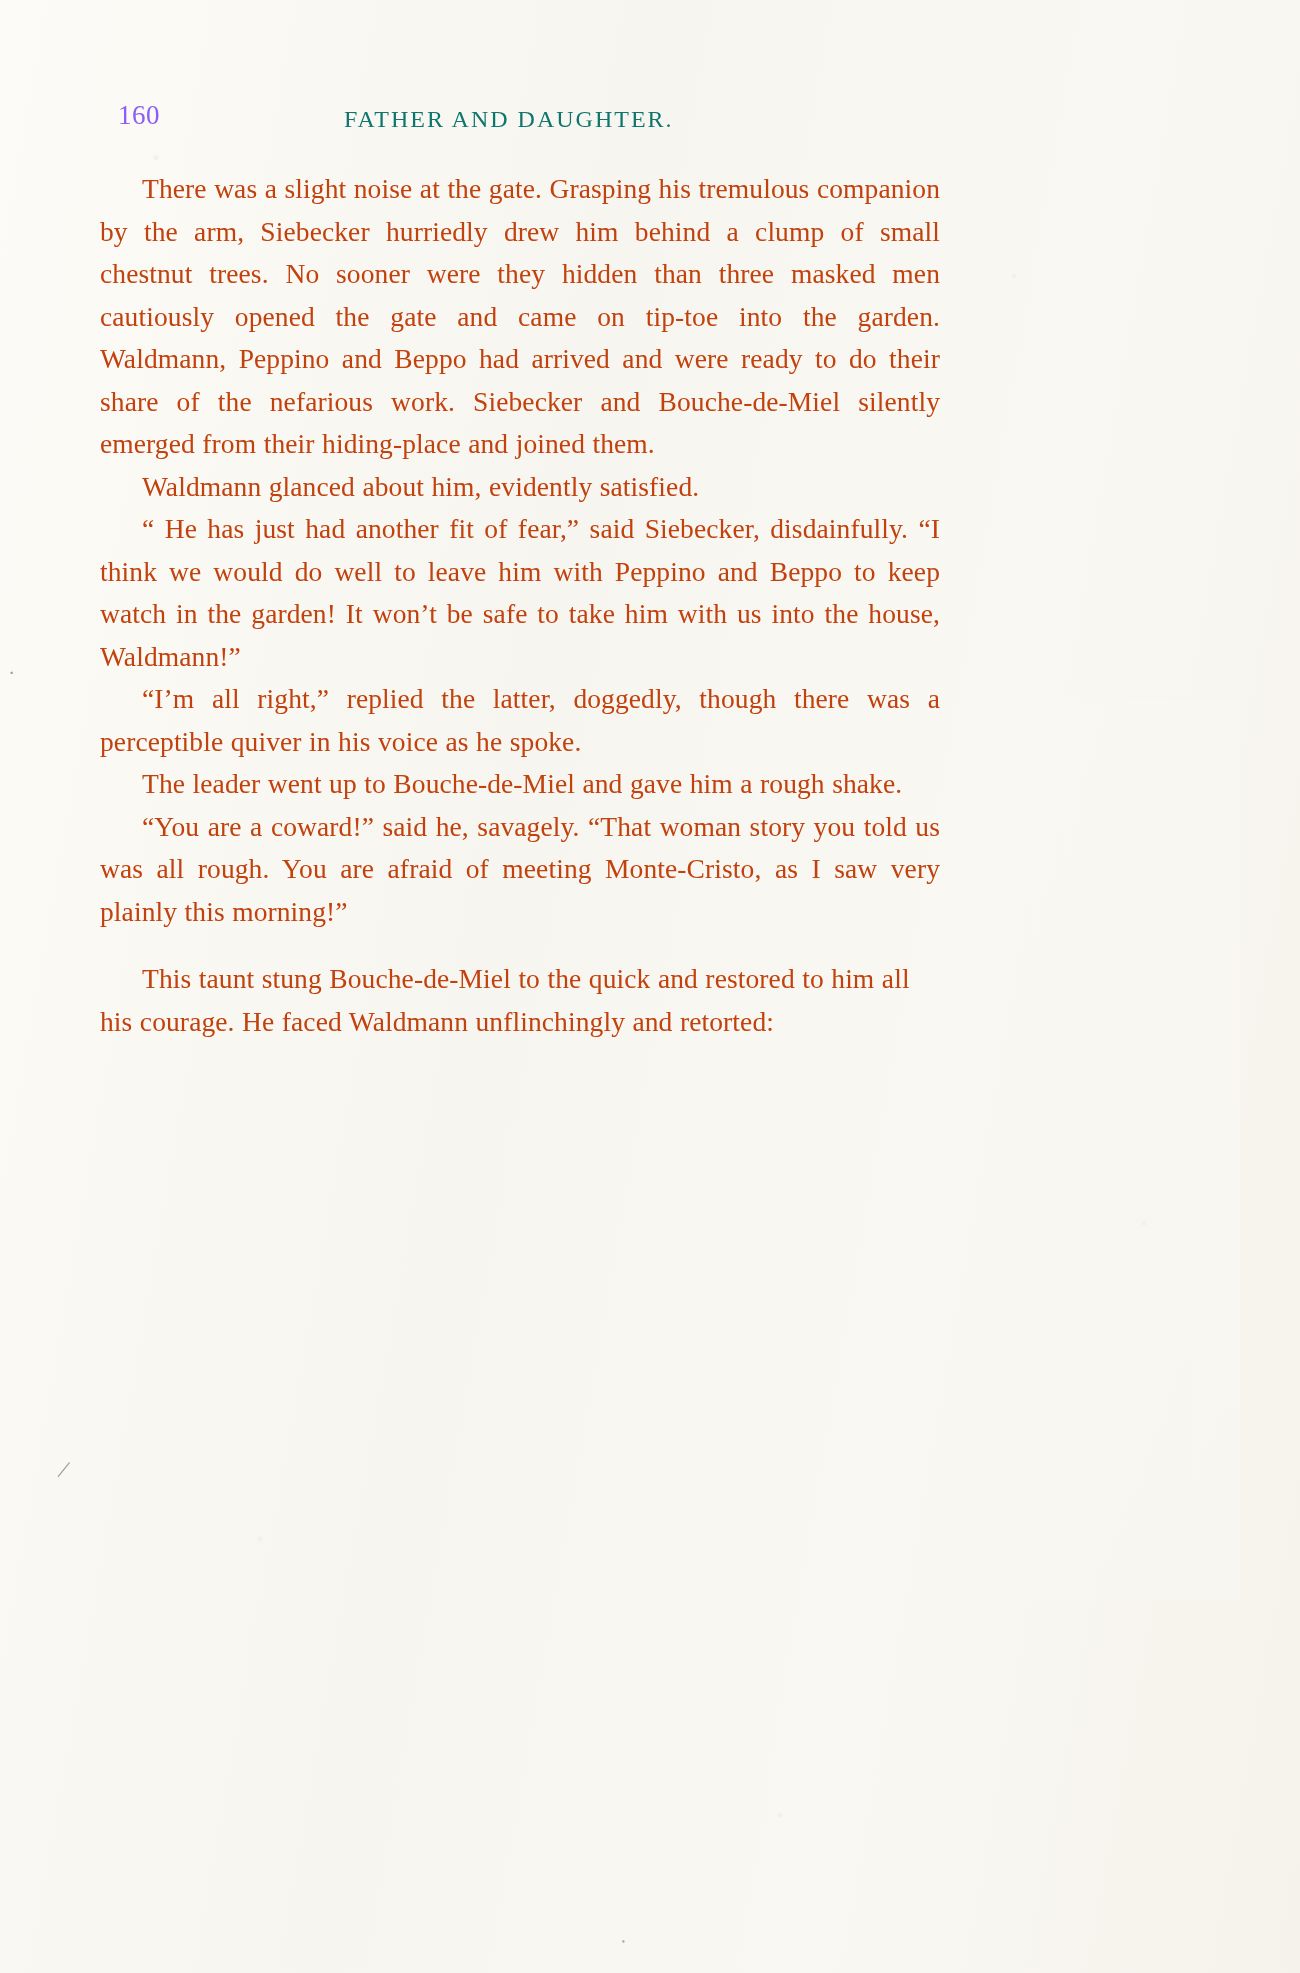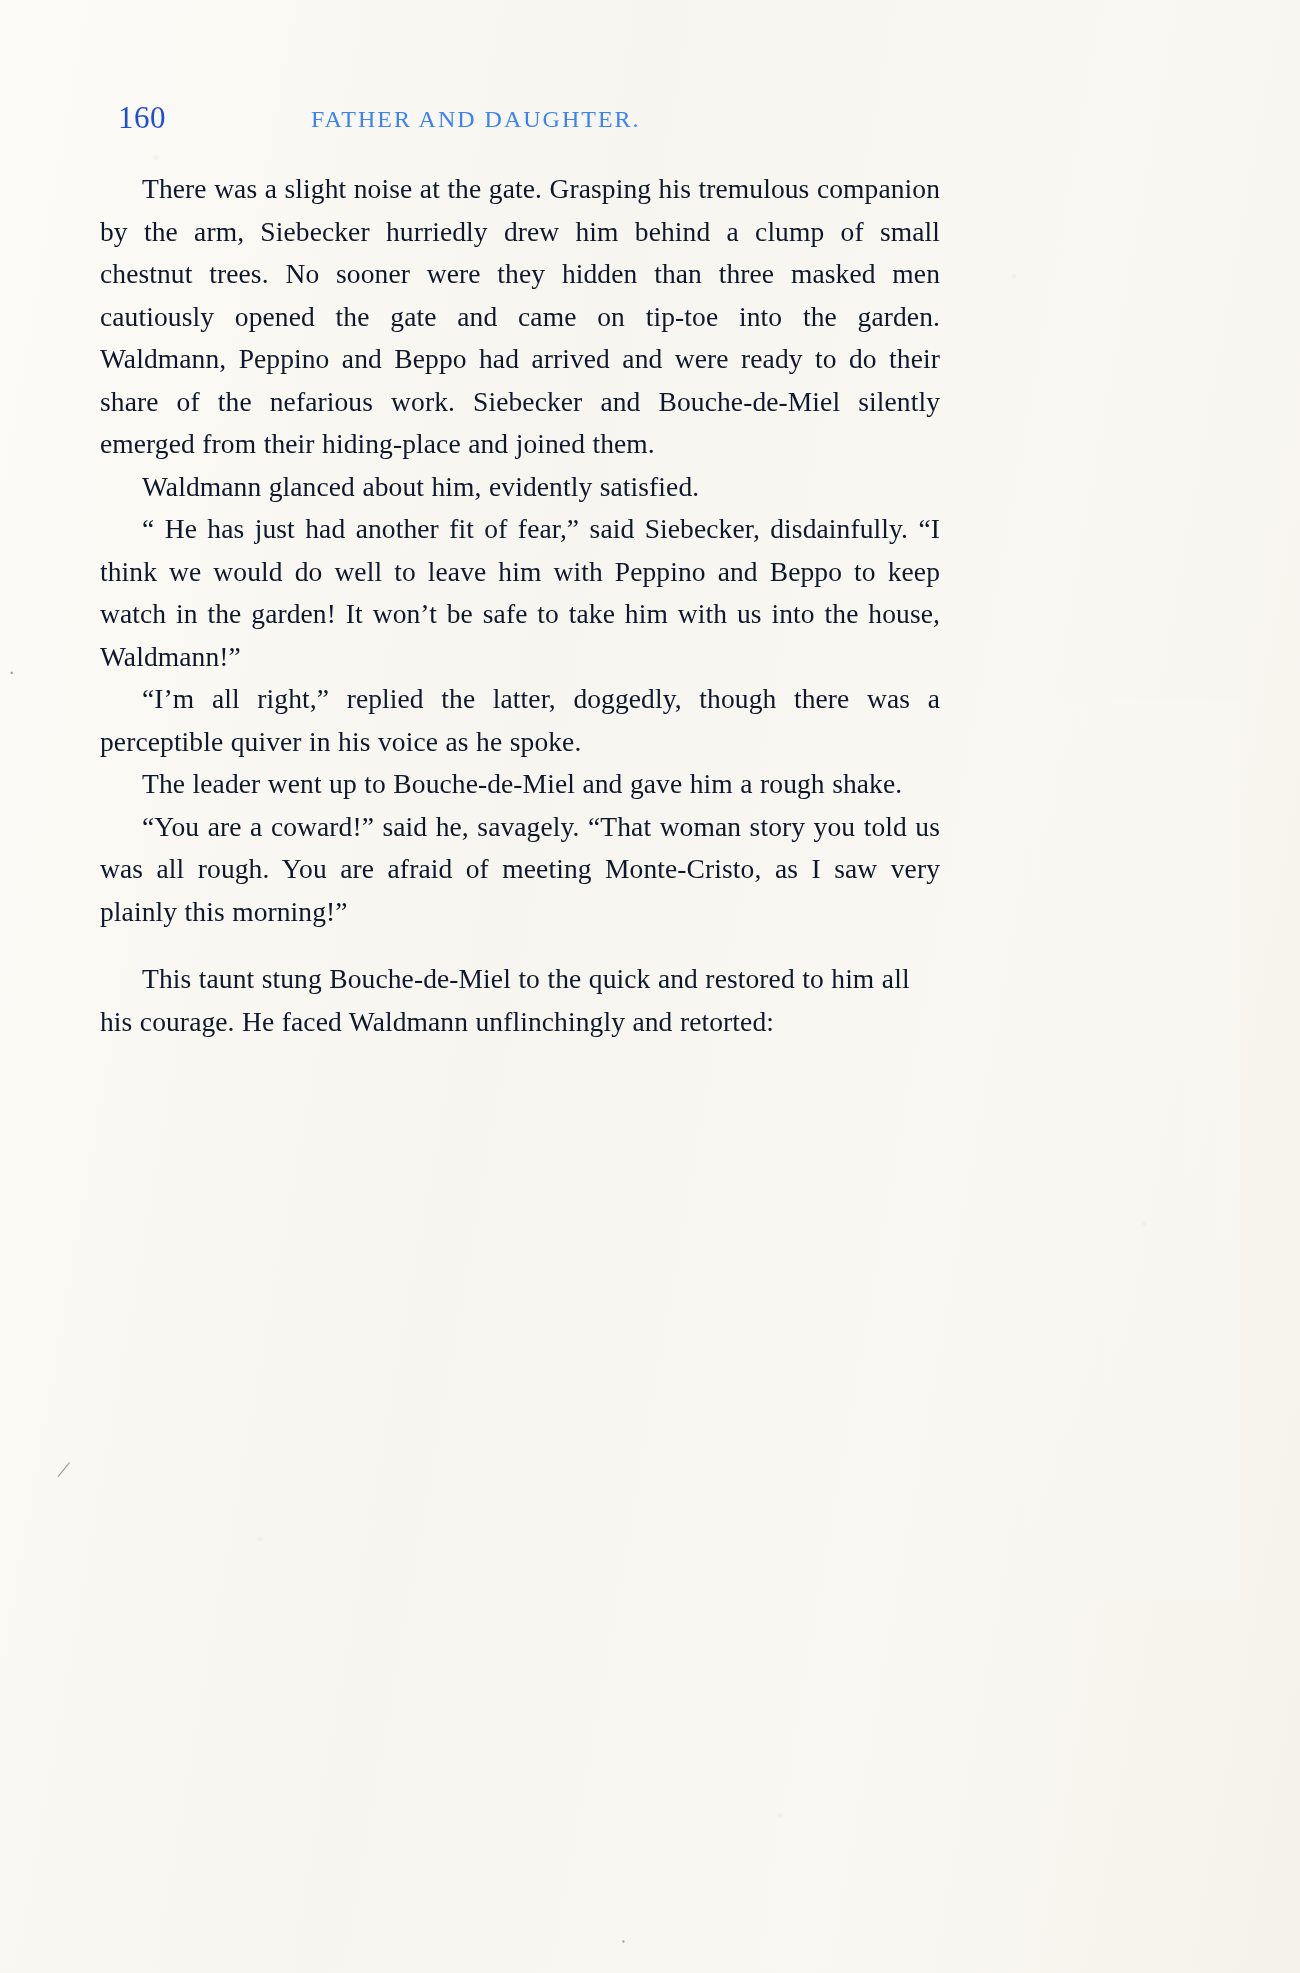--- a/index.html
+++ b/index.html
@@ -39,43 +39,43 @@
     position: absolute;
     top: 100px;
     left: 118px;
     right: 118px;
     height: 40px;
   }
   .folio {
     position: absolute;
     left: 0;
     top: 0;
-    font-size: 31px;
+    font-size: 27px;
     letter-spacing: 0.5px;
-    color: #1d4ed8;
+    color: #8b5cf6;
   }
   .running-head {
     position: absolute;
-    left: 193px;
+    left: 226px;
     top: 6px;
     font-size: 24px;
     letter-spacing: 2.0px;
-    color: #3b82f6;
+    color: #0f766e;
     font-variant: small-caps;
     text-transform: uppercase;
   }
   .body-text {
     position: absolute;
     top: 168px;
     left: 100px;
     width: 840px;
     font-size: 27.5px;
     line-height: 42.5px;
     text-align: justify;
-    color: #0f172a;
+    color: #c2410c;
     letter-spacing: 0.1px;
   }
   .body-text p {
     margin: 0;
     text-indent: 42px;
     word-spacing: 0.5px;
   }
   .body-text p.last {
     text-align: left;
     margin-top: 25px;

